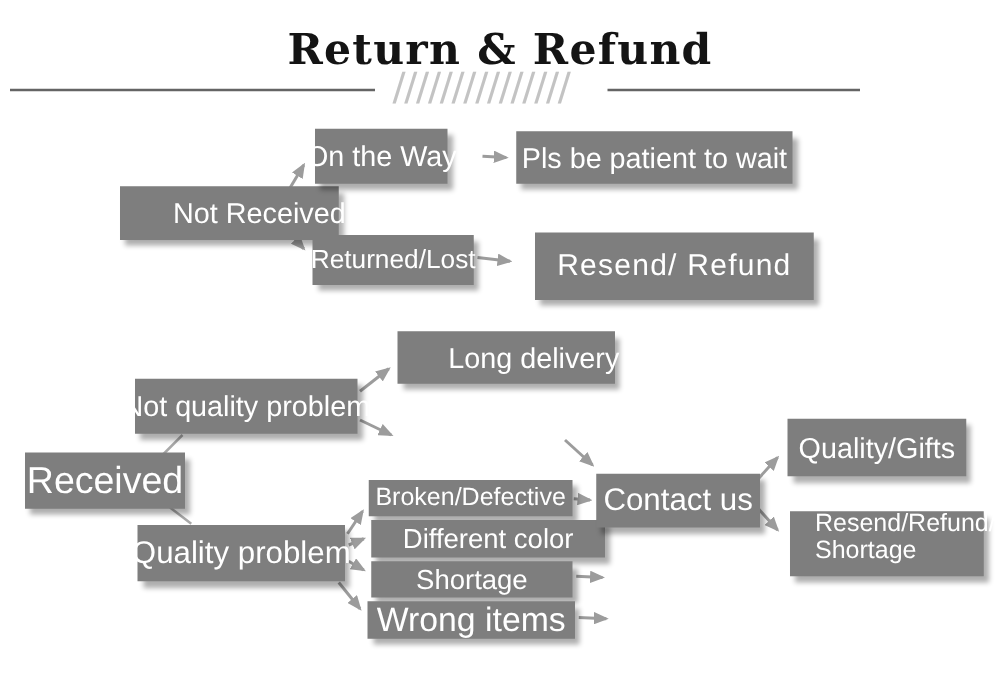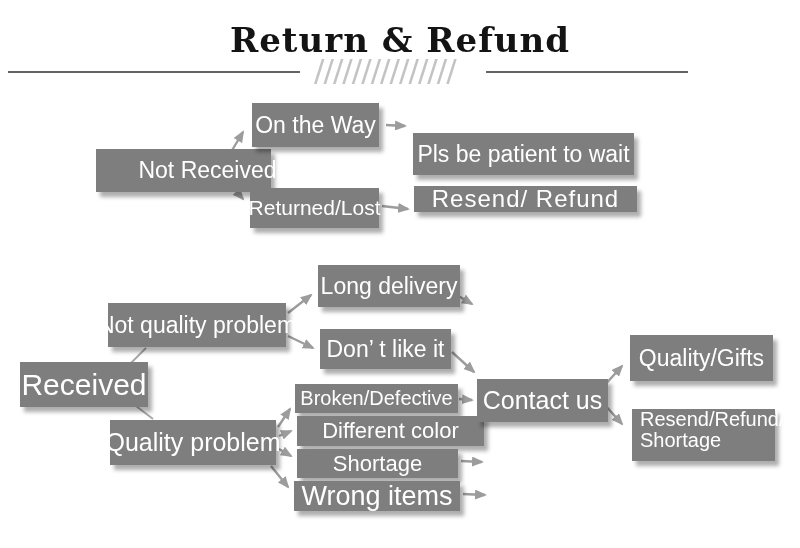--- a/index.html
+++ b/index.html
@@ -21,21 +21,21 @@
     font-size:31px;color:#c3c3c3;letter-spacing:-1px;
     font-family:"DejaVu Sans",sans-serif;user-select:none;white-space:nowrap;
   }
   
   .node{
     position:absolute;background:#7e7e7e;color:#ffffff;
     display:flex;align-items:center;justify-content:center;
     box-shadow:4px 5px 4px rgba(0,0,0,0.32);
     white-space:nowrap;line-height:1.05;
   }
-  .node.left-align{justify-content:flex-start;padding-left:8px;}
+  .node.left-align{justify-content:flex-start;padding-left:20px;}
   .twoline{flex-direction:column;align-items:flex-start;white-space:normal;}
   
   #arrows{position:absolute;left:0;top:0;}
 </style>
 </head>
 <body>
 
 <div id="stage">
 
   <div class="title">Return &amp; Refund</div>
@@ -67,29 +67,28 @@
       <line x1="459" y1="399" x2="472" y2="400" marker-end="url(#ah)"></line>
       <line x1="461" y1="430" x2="482" y2="430" marker-end="url(#ah)"></line>
       <line x1="461" y1="461" x2="482" y2="462" marker-end="url(#ah)"></line>
       <line x1="463" y1="494" x2="485" y2="495" marker-end="url(#ah)"></line>
       <line x1="603" y1="387" x2="622" y2="366" marker-end="url(#ah)"></line>
       <line x1="604" y1="404" x2="622" y2="424" marker-end="url(#ah)"></line>
     </g>
   </svg>
 
   <div class="node" style="left:96px;top:149px;width:127px;height:43px;font-size:23px;padding-left:48px;">Not Received</div>
-  <div class="node" style="left:252px;top:103px;width:127px;height:44px;font-size:23px;">On the Way</div>
-  <div class="node" style="left:413px;top:105px;width:221px;height:42px;font-size:23px;margin-top:28px;">Pls be patient to wait</div>
+  <div class="node" style="left:252px;top:103px;width:106px;height:44px;font-size:23px;">On the Way</div>
+  <div class="node" style="left:413px;top:105px;width:221px;height:42px;font-size:23px;">Pls be patient to wait</div>
   <div class="node" style="left:250px;top:188px;width:129px;height:40px;font-size:21px;">Returned/Lost</div>
-  <div class="node" style="left:414px;top:186px;width:223px;height:26px;font-size:24px;letter-spacing:1px;">Resend/ Refund</div>
+  <div class="node" style="left:428px;top:186px;width:223px;height:54px;font-size:24px;letter-spacing:1px;">Resend/ Refund</div>
 
   <div class="node" style="left:20px;top:362px;width:128px;height:45px;font-size:30px;">Received</div>
   <div class="node" style="left:108px;top:303px;width:178px;height:44px;font-size:23px;">Not quality problem</div>
-  <div class="node" style="left:318px;top:265px;width:142px;height:42px;font-size:23px;">Long delivery</div>
-  <div class="node" style="left:320px;top:329px;width:131px;height:40px;font-size:23px;">Don’ t like it</div>
+  <div class="node" style="left:318px;top:265px;width:130px;height:42px;font-size:23px;padding-left:44px;">Long delivery</div>
   <div class="node" style="left:110px;top:420px;width:166px;height:45px;font-size:25px;">Quality problem</div>
   <div class="node" style="left:295px;top:384px;width:163px;height:29px;font-size:20px;">Broken/Defective</div>
   <div class="node" style="left:297px;top:416px;width:187px;height:30px;font-size:22px;">Different color</div>
   <div class="node" style="left:297px;top:449px;width:161px;height:29px;font-size:22px;">Shortage</div>
   <div class="node" style="left:294px;top:481px;width:166px;height:30px;font-size:27px;">Wrong items</div>
   <div class="node" style="left:477px;top:379px;width:131px;height:43px;font-size:25px;">Contact us</div>
   <div class="node" style="left:630px;top:335px;width:143px;height:46px;font-size:23px;">Quality/Gifts</div>
   <div class="node twoline left-align" style="left:632px;top:409px;width:135px;height:52px;font-size:20px;">
     <span>Resend/Refund/</span>
     <span>Shortage</span>

